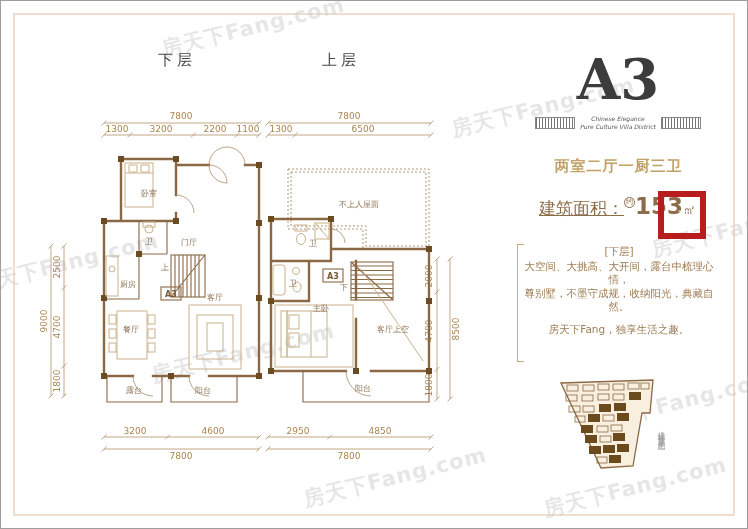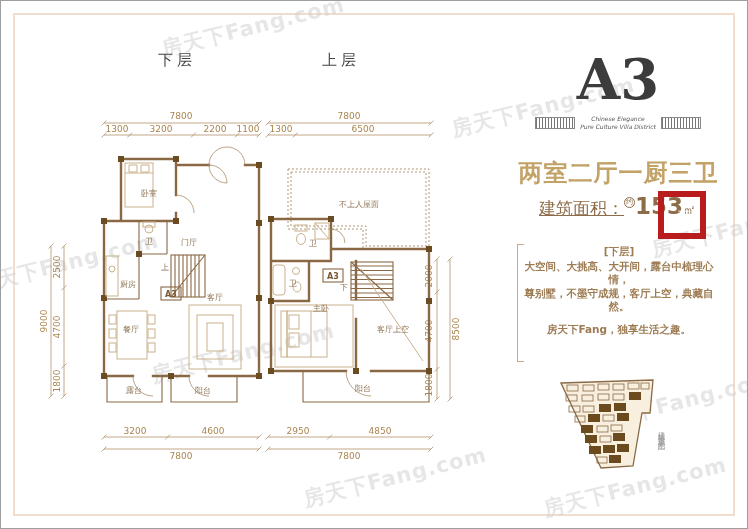--- a/index.html
+++ b/index.html
@@ -21,36 +21,36 @@
   .unit{fill:#7a5a35;font-size:8px;font-weight:bold;text-anchor:middle;}
   .roofline{stroke:#a98c68;stroke-width:.9;fill:none;stroke-dasharray:2 2;}
   .arc{stroke:#a98c68;stroke-width:.8;fill:none;}
   .big-title{position:absolute;left:537px;top:50px;width:160px;text-align:center;
              font-family:"DejaVu Serif","Liberation Serif",serif;font-size:56px;font-weight:bold;color:#3c3c3c;line-height:1;}
   .orn-row{position:absolute;left:533px;top:114px;width:168px;display:flex;align-items:center;justify-content:center;gap:5px;}
   .orn{width:38px;height:10px;border:1px solid #888;
        background:repeating-linear-gradient(90deg,#777 0,#777 1px,transparent 1px,transparent 3px);}
   .tagline{font-size:6px;color:#555;font-style:italic;text-align:center;line-height:1.35;white-space:nowrap;}
   .layout-title{position:absolute;left:500px;top:156px;width:235px;text-align:center;
-                font-size:24px;color:#c2a266;letter-spacing:1px;font-weight:600;}
+                font-size:15px;color:#c2a266;letter-spacing:1px;font-weight:600;}
   .area-row{position:absolute;left:538px;top:192px;color:#8d6c4a;white-space:nowrap;}
   .area-label{font-size:17px;text-decoration:underline;}
   .area-approx{display:inline-block;font-size:7px;border:1px solid #8d6c4a;border-radius:50%;
                padding:1px 1px;vertical-align:10px;line-height:1;}
   .area-value{font-size:23px;font-weight:bold;}
   .area-unit{font-size:13px;}
   .badge{position:absolute;left:657px;top:190px;width:47px;height:26px;border:6px solid #b91c1c;
          box-sizing:border-box;padding:18px;}
   .badge-inner{width:100%;height:100%;background:#b98a66;color:#fff;font-size:11px;letter-spacing:3px;
                display:flex;align-items:center;justify-content:center;box-sizing:border-box;padding-left:3px;}
   .vrule{position:absolute;left:516px;top:243px;height:118px;width:6px;border-left:1px solid #c8ab85;}
   .vrule::before,.vrule::after{content:'';position:absolute;left:0;width:6px;height:1px;background:#c8ab85;}
   .vrule::before{top:0;} .vrule::after{bottom:0;}
   .desc{position:absolute;left:520px;top:244px;width:196px;text-align:center;
-        font-size:10.5px;color:#9d7c54;line-height:13.5px;font-weight:bold;}
+        font-size:10.5px;color:#9d7c54;line-height:13.5px;}
   .desc .d-t{margin-bottom:1px;}
   .desc .gap{height:9px;}
   .siteplan-caption{position:absolute;left:655px;top:424px;writing-mode:vertical-rl;
                     font-size:7.5px;color:#9b9b9b;letter-spacing:2px;}
   .sp-fill{fill:#f9efdf;stroke:#8a6a45;stroke-width:1.3;}
   .bldg{stroke:#8a6a45;stroke-width:.8;fill:none;}
   .bldg-f{fill:#6b4a1e;stroke:none;}
 </style>
 </head>
 <body>
@@ -291,21 +291,21 @@
   </div>
 
   <div class="badge">
     <div class="badge-inner">上叠</div>
   </div>
 
   <div class="vrule"></div>
   <div class="desc">
     <div class="d-t">[下层]</div>
     <div>大空间、大挑高、大开间，露台中梳理心情，</div>
-    <div>尊别墅，不墨守成规，客厅上空，典藏自然。</div>
+    <div>尊别墅，不墨守成规，收纳阳光，典藏自然。</div>
     <div class="gap"></div>
     <div>房天下Fang，独享生活之趣。</div>
   </div>
 
   <svg style="left:540px;top:368px" width="130" height="112" viewBox="0 0 130 112">
     <polygon class="sp-fill" points="20,14 112,11 109,44 101,44 92,97 60,99"></polygon>
     <g>
       <rect class="bldg" x="26" y="16" width="11" height="6"></rect>
         <rect class="bldg" x="42" y="16" width="11" height="6"></rect>
       <rect class="bldg" x="57" y="15" width="11" height="6"></rect>

